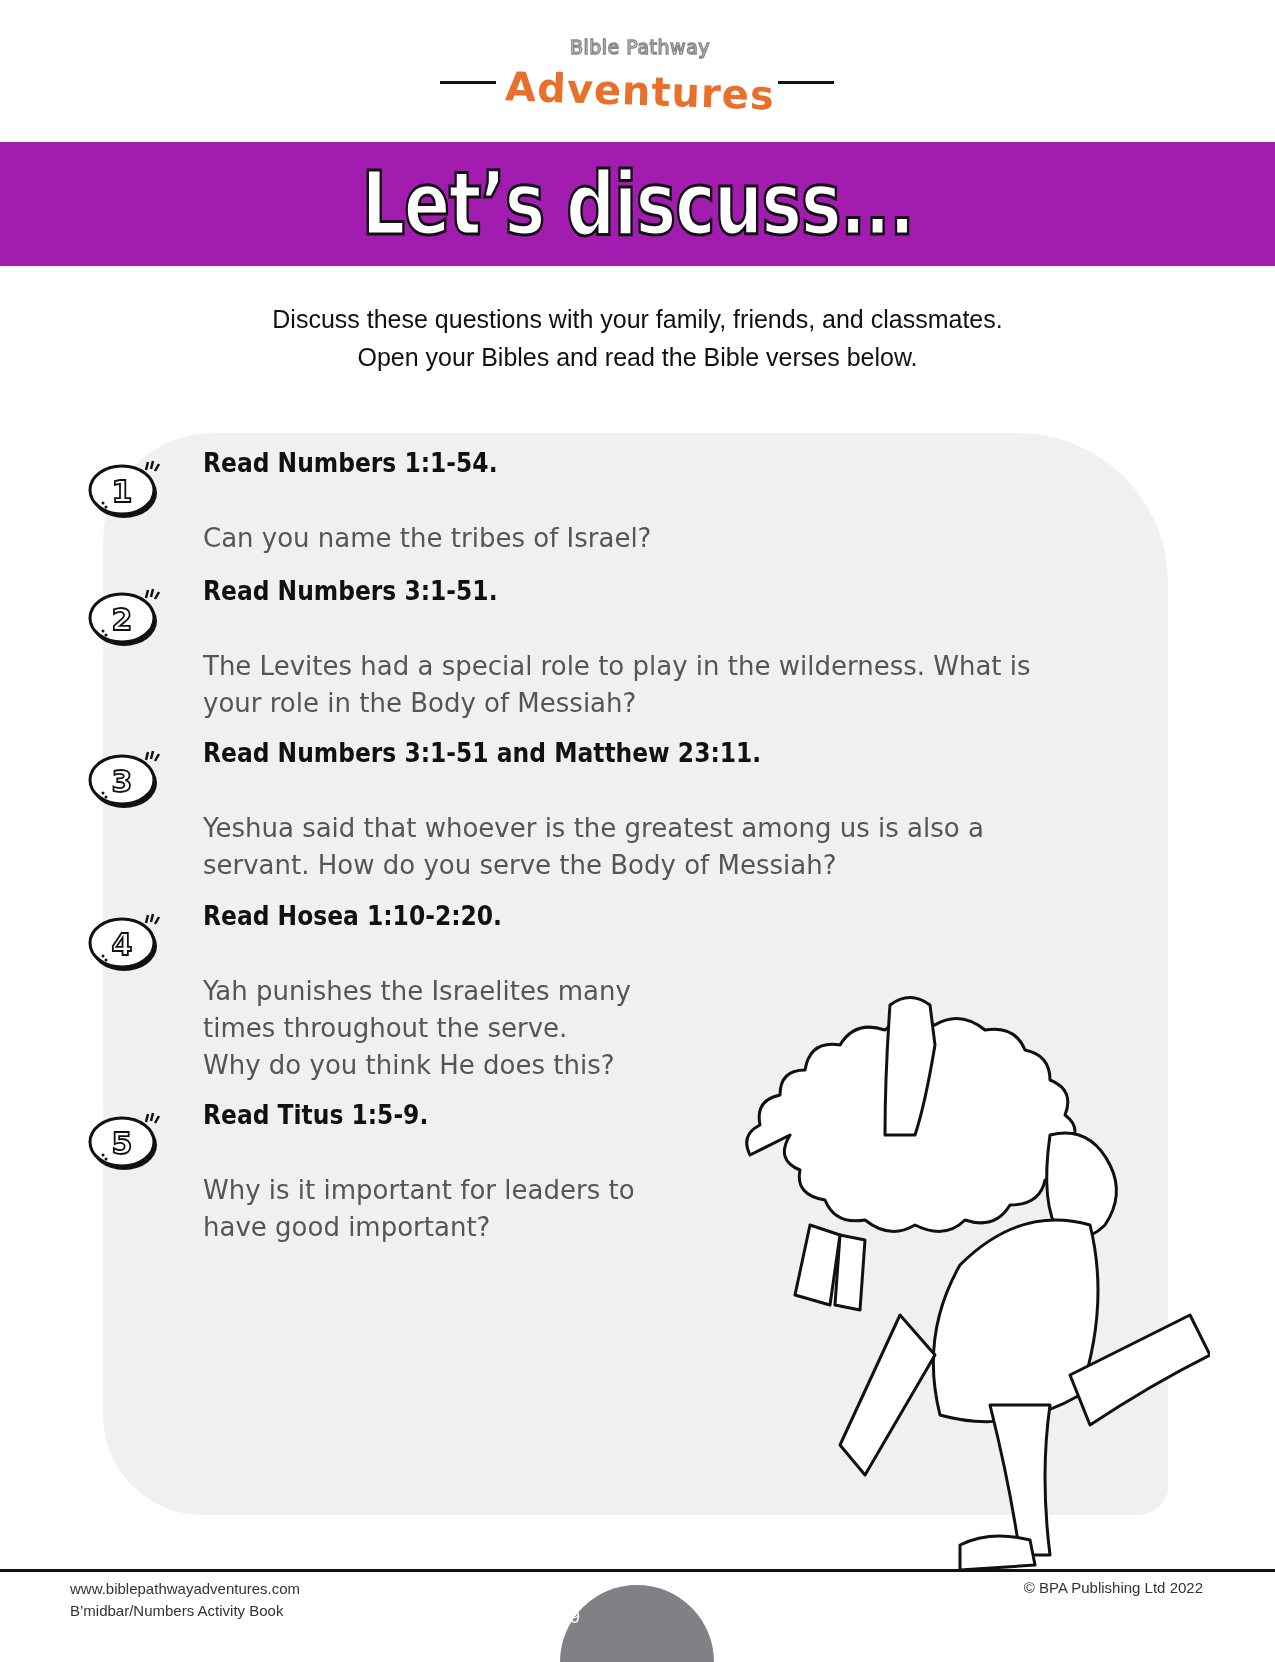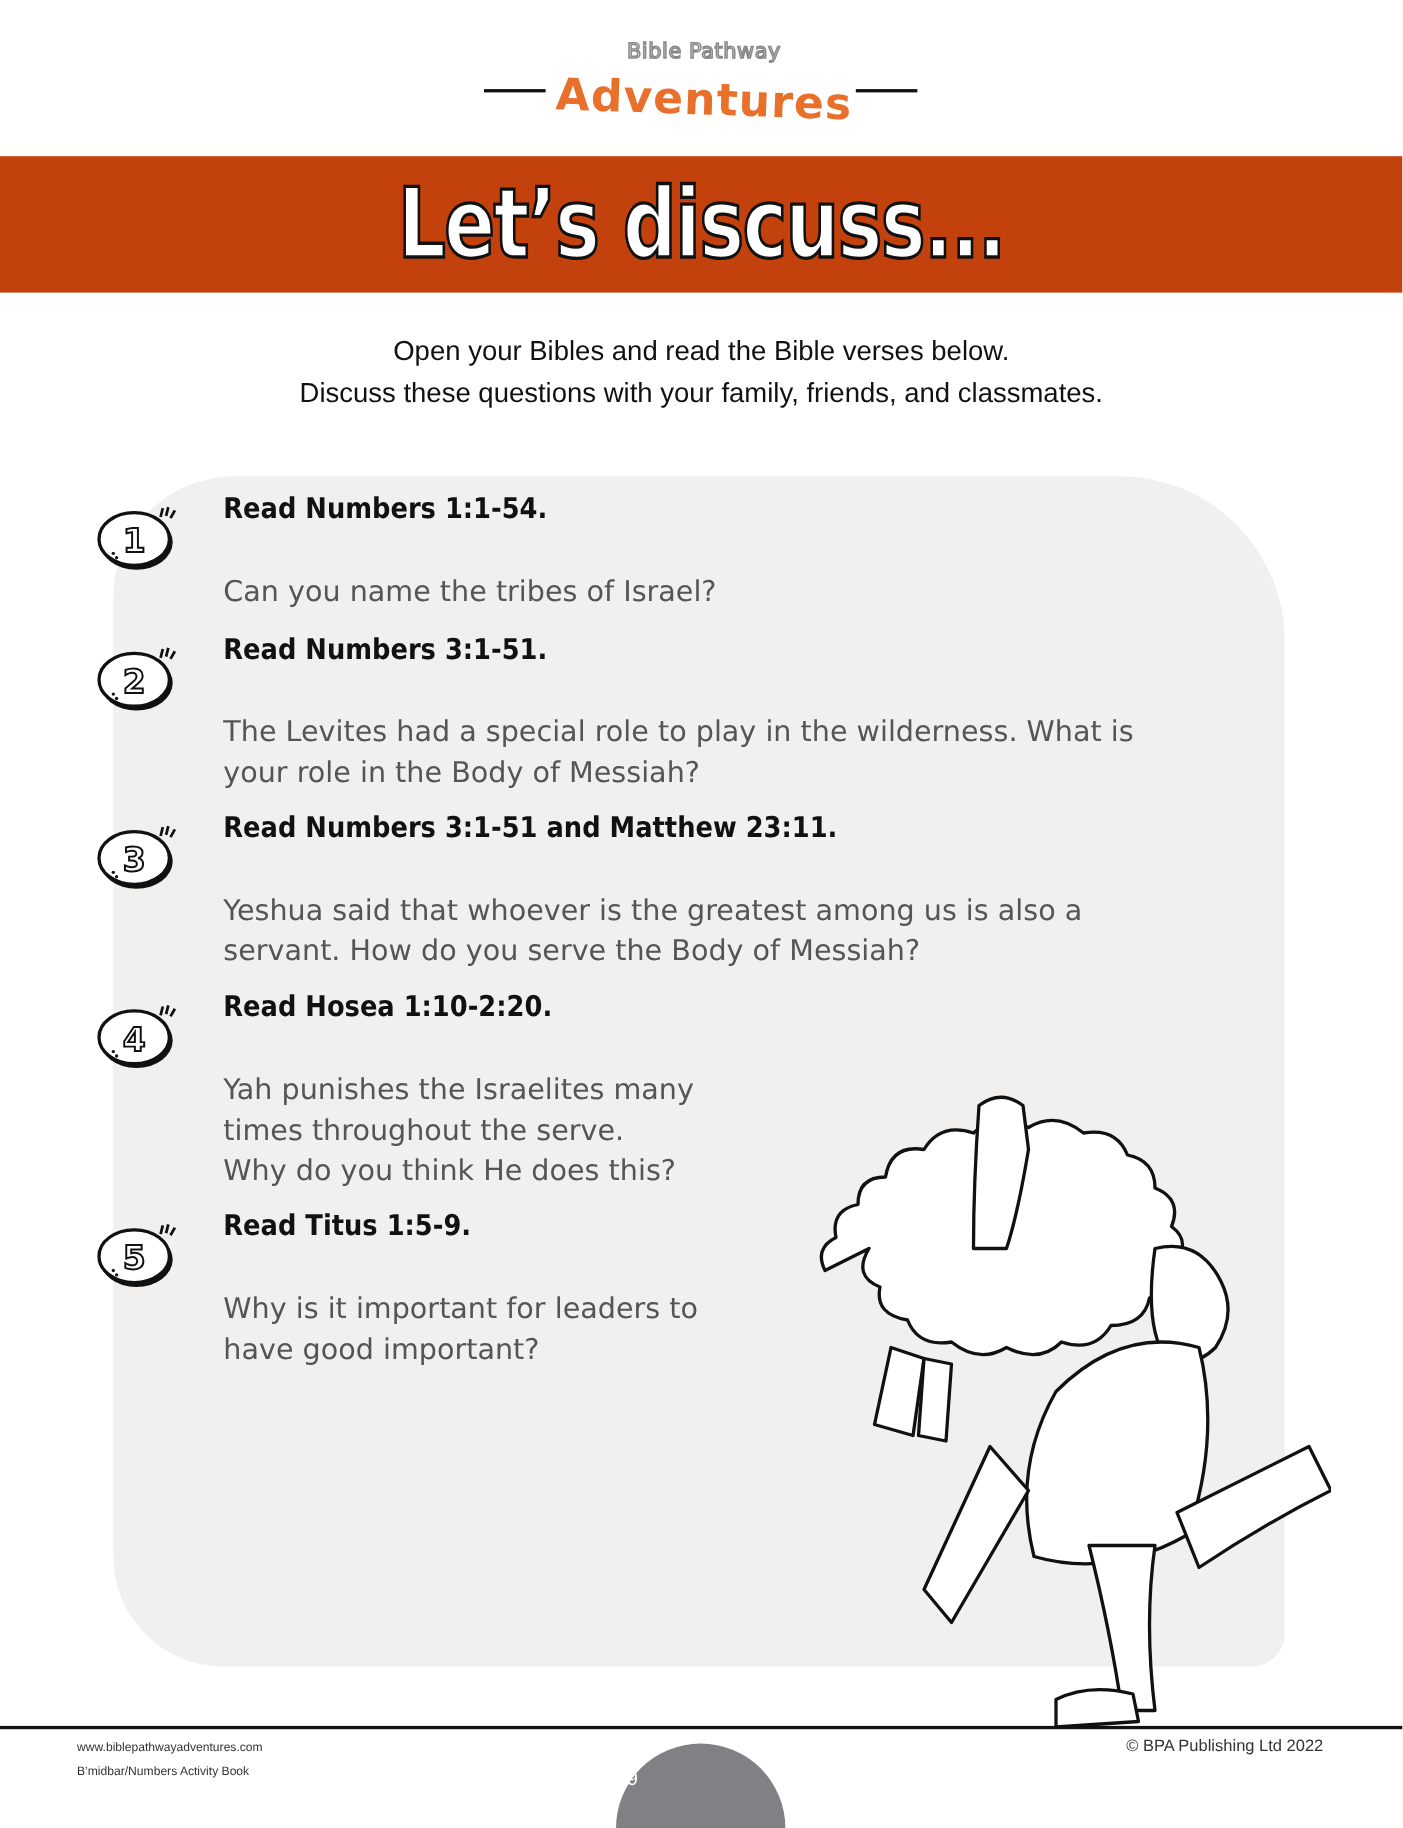--- a/index.html
+++ b/index.html
@@ -3,52 +3,52 @@
 <meta charset="utf-8">
 <style>
   html,body{margin:0;padding:0;background:#fff;}
   body{width:1275px;height:1662px;position:relative;overflow:hidden;font-family:"DejaVu Sans",sans-serif;color:#222;}
   .logo{position:absolute;left:440px;top:30px;width:400px;height:90px;}
   .logo-line{position:absolute;top:81px;height:3px;background:#111;width:56px;}
   .logo-line.left{left:440px;}
   .logo-line.right{left:778px;}
   .logo-top{position:absolute;left:0;top:6px;width:400px;text-align:center;font-family:"DejaVu Sans",sans-serif;font-size:19px;color:#fff;-webkit-text-stroke:1.4px #888;letter-spacing:0.5px;}
   .logo-bottom{position:absolute;left:0;top:38px;width:400px;text-align:center;font-family:"DejaVu Sans",sans-serif;font-weight:bold;font-size:40px;color:#e8702a;letter-spacing:1px;transform:rotate(2deg);}
-  .title-band{position:absolute;left:0;top:142px;width:1275px;height:124px;background:#c2410c;}
+  .title-band{position:absolute;left:0;top:142px;width:1275px;height:124px;background:#a21caf;}
   .title-text{position:absolute;left:0;top:0;width:1275px;text-align:center;line-height:124px;font-family:"DejaVu Sans",sans-serif;font-weight:bold;font-size:88px;color:#fff;-webkit-text-stroke:3px #111;letter-spacing:-2px;transform:scaleX(0.78);transform-origin:center;}
   .intro{position:absolute;left:0;top:300px;width:1275px;text-align:center;font-family:"Liberation Sans",sans-serif;font-size:25px;line-height:38px;color:#111;}
   .box{position:absolute;left:103px;top:433px;width:1065px;height:1082px;background:#f1f0ef;border-radius:110px 150px 30px 100px;}
   .q{position:absolute;left:86px;}
   .badge{position:absolute;left:0;top:8px;width:82px;height:66px;}
   .q-head{position:absolute;left:117px;top:0;font-family:"DejaVu Sans",sans-serif;font-weight:bold;font-size:26px;color:#111;white-space:nowrap;transform:scaleX(0.9);transform-origin:left;}
   .q-body{position:absolute;left:117px;top:36px;font-family:"DejaVu Sans",sans-serif;font-size:26px;line-height:37px;color:#555;white-space:pre;margin-top:36px;}
   .illus{position:absolute;left:730px;top:985px;width:480px;height:590px;}
   .footer-line{position:absolute;left:0;top:1569px;width:1275px;height:3px;background:#111;}
-  .footer-left{position:absolute;left:70px;top:1578px;font-family:"Liberation Sans",sans-serif;font-size:11px;line-height:22px;color:#333;}
+  .footer-left{position:absolute;left:70px;top:1578px;font-family:"Liberation Sans",sans-serif;font-size:15px;line-height:22px;color:#333;}
   .footer-right{position:absolute;right:72px;top:1579px;font-family:"Liberation Sans",sans-serif;font-size:15px;color:#333;}
   .page-tab{position:absolute;left:560px;top:1585px;width:154px;height:77px;background:#808184;border-radius:77px 77px 0 0;}
   .page-num{position:absolute;left:0;top:22px;width:154px;text-align:left;font-family:"Liberation Sans",sans-serif;font-size:18px;color:#fff;}
 </style>
 </head>
 <body>
 
 <div class="logo-line left"></div>
 <div class="logo-line right"></div>
 <div class="logo">
   <div class="logo-top">Bible Pathway</div>
   <div class="logo-bottom">Adventures</div>
 </div>
 
 <div class="title-band">
   <div class="title-text">Let’s discuss...</div>
 </div>
 
 <div class="intro">
+  <div>Discuss these questions with your family, friends, and classmates.</div>
   <div>Open your Bibles and read the Bible verses below.</div>
-  <div>Discuss these questions with your family, friends, and classmates.</div>
 </div>
 
 <div class="box"></div>
 
 <div class="q" style="top:448px;">
   <svg class="badge" viewBox="0 0 82 66">
     <ellipse cx="38" cy="37" rx="33" ry="25" fill="#111"></ellipse>
     <ellipse cx="36" cy="34" rx="32" ry="24" fill="#fff" stroke="#111" stroke-width="3"></ellipse>
     <path d="M62 6 l-2 8 M67 5 l-2 8 M73 8 l-4 7" stroke="#111" stroke-width="2.5" fill="none"></path>
     <circle cx="17" cy="47" r="1.5" fill="#111"></circle>

